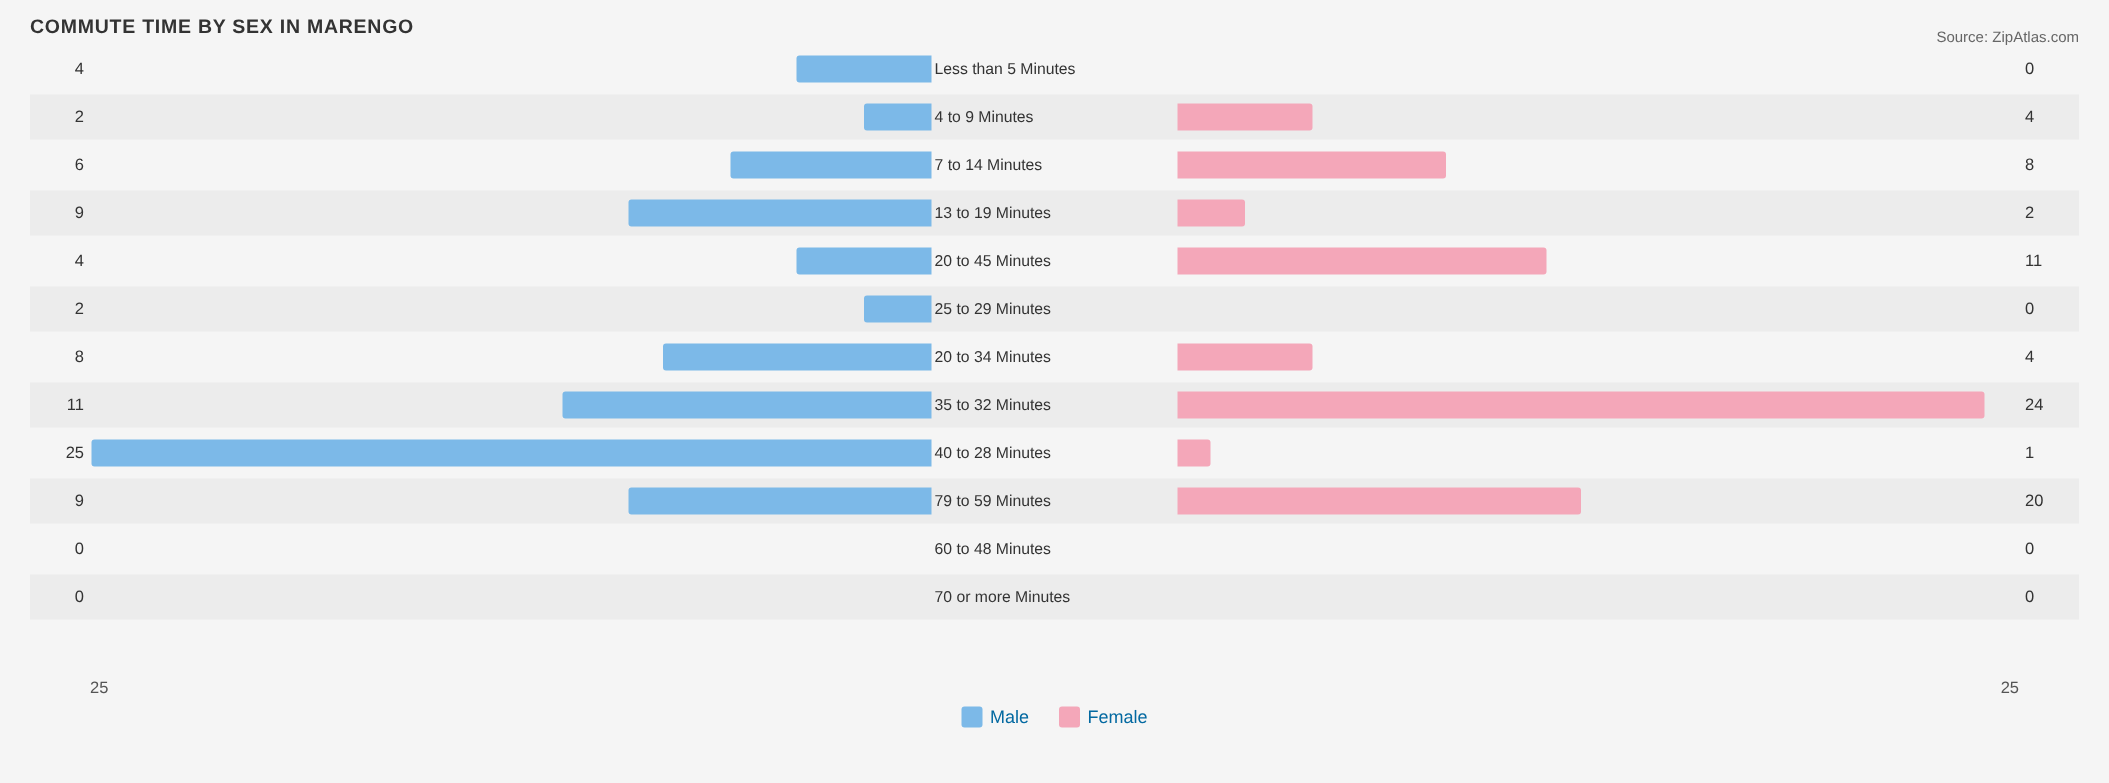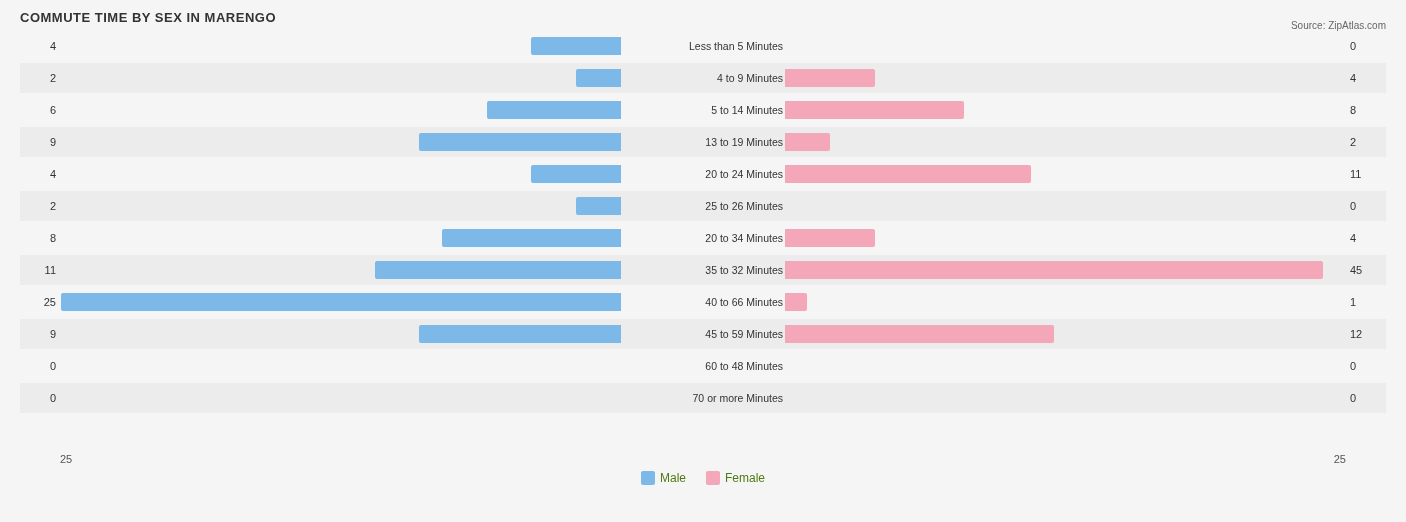--- a/index.html
+++ b/index.html
@@ -75,21 +75,21 @@
     .female-side {
       flex: 1;
       display: flex;
       justify-content: flex-start;
       align-items: center;
       height: 20px;
       padding-left: 2px;
     }
     .label-center {
       width: 160px;
-      text-align: right;
+      text-align: left;
       font-size: 10.5px;
       color: #333;
       flex-shrink: 0;
       z-index: 2;
     }
     .bar-male {
       background: #7cb9e8;
       height: 18px;
       border-radius: 2px 0 0 2px;
       display: flex;
@@ -119,21 +119,21 @@
       justify-content: center;
       align-items: center;
       gap: 20px;
       margin-top: 6px;
     }
     .legend-item {
       display: flex;
       align-items: center;
       gap: 5px;
       font-size: 12px;
-      color: #4d7c0f;
+      color: #0369a1;
     }
     .legend-box {
       width: 14px;
       height: 14px;
       border-radius: 2px;
     }
     .axis-labels {
       display: flex;
       justify-content: space-between;
       font-size: 11px;
@@ -177,21 +177,21 @@
       </div>
     </div>
     <div class="right-val">4</div>
   </div>
       <div class="row">
     <div class="left-val">6</div>
     <div class="bars-area">
       <div class="male-side">
         <div class="bar-male" style="width:134px;"></div>
       </div>
-      <div class="label-center">5 to 14 Minutes</div>
+      <div class="label-center">7 to 14 Minutes</div>
       <div class="female-side">
         <div class="bar-female" style="width:179px;"></div>
       </div>
     </div>
     <div class="right-val">8</div>
   </div>
       <div class="row">
     <div class="left-val">9</div>
     <div class="bars-area">
       <div class="male-side">
@@ -203,34 +203,34 @@
       </div>
     </div>
     <div class="right-val">2</div>
   </div>
       <div class="row">
     <div class="left-val">4</div>
     <div class="bars-area">
       <div class="male-side">
         <div class="bar-male" style="width:90px;"></div>
       </div>
-      <div class="label-center">20 to 24 Minutes</div>
+      <div class="label-center">20 to 45 Minutes</div>
       <div class="female-side">
         <div class="bar-female" style="width:246px;"></div>
       </div>
     </div>
     <div class="right-val">11</div>
   </div>
       <div class="row">
     <div class="left-val">2</div>
     <div class="bars-area">
       <div class="male-side">
         <div class="bar-male" style="width:45px;"></div>
       </div>
-      <div class="label-center">25 to 26 Minutes</div>
+      <div class="label-center">25 to 29 Minutes</div>
       <div class="female-side">
         <div class="bar-female" style="width:0px;"></div>
       </div>
     </div>
     <div class="right-val">0</div>
   </div>
       <div class="row">
     <div class="left-val">8</div>
     <div class="bars-area">
       <div class="male-side">
@@ -247,47 +247,47 @@
     <div class="left-val">11</div>
     <div class="bars-area">
       <div class="male-side">
         <div class="bar-male" style="width:246px;"></div>
       </div>
       <div class="label-center">35 to 32 Minutes</div>
       <div class="female-side">
         <div class="bar-female" style="width:538px;"></div>
       </div>
     </div>
-    <div class="right-val">45</div>
+    <div class="right-val">24</div>
   </div>
       <div class="row">
     <div class="left-val">25</div>
     <div class="bars-area">
       <div class="male-side">
         <div class="bar-male" style="width:560px;"></div>
       </div>
-      <div class="label-center">40 to 66 Minutes</div>
+      <div class="label-center">40 to 28 Minutes</div>
       <div class="female-side">
         <div class="bar-female" style="width:22px;"></div>
       </div>
     </div>
     <div class="right-val">1</div>
   </div>
       <div class="row">
     <div class="left-val">9</div>
     <div class="bars-area">
       <div class="male-side">
         <div class="bar-male" style="width:202px;"></div>
       </div>
-      <div class="label-center">45 to 59 Minutes</div>
+      <div class="label-center">79 to 59 Minutes</div>
       <div class="female-side">
         <div class="bar-female" style="width:269px;"></div>
       </div>
     </div>
-    <div class="right-val">12</div>
+    <div class="right-val">20</div>
   </div>
       <div class="row">
     <div class="left-val">0</div>
     <div class="bars-area">
       <div class="male-side">
         <div class="bar-male" style="width:0px;"></div>
       </div>
       <div class="label-center">60 to 48 Minutes</div>
       <div class="female-side">
         <div class="bar-female" style="width:0px;"></div>

